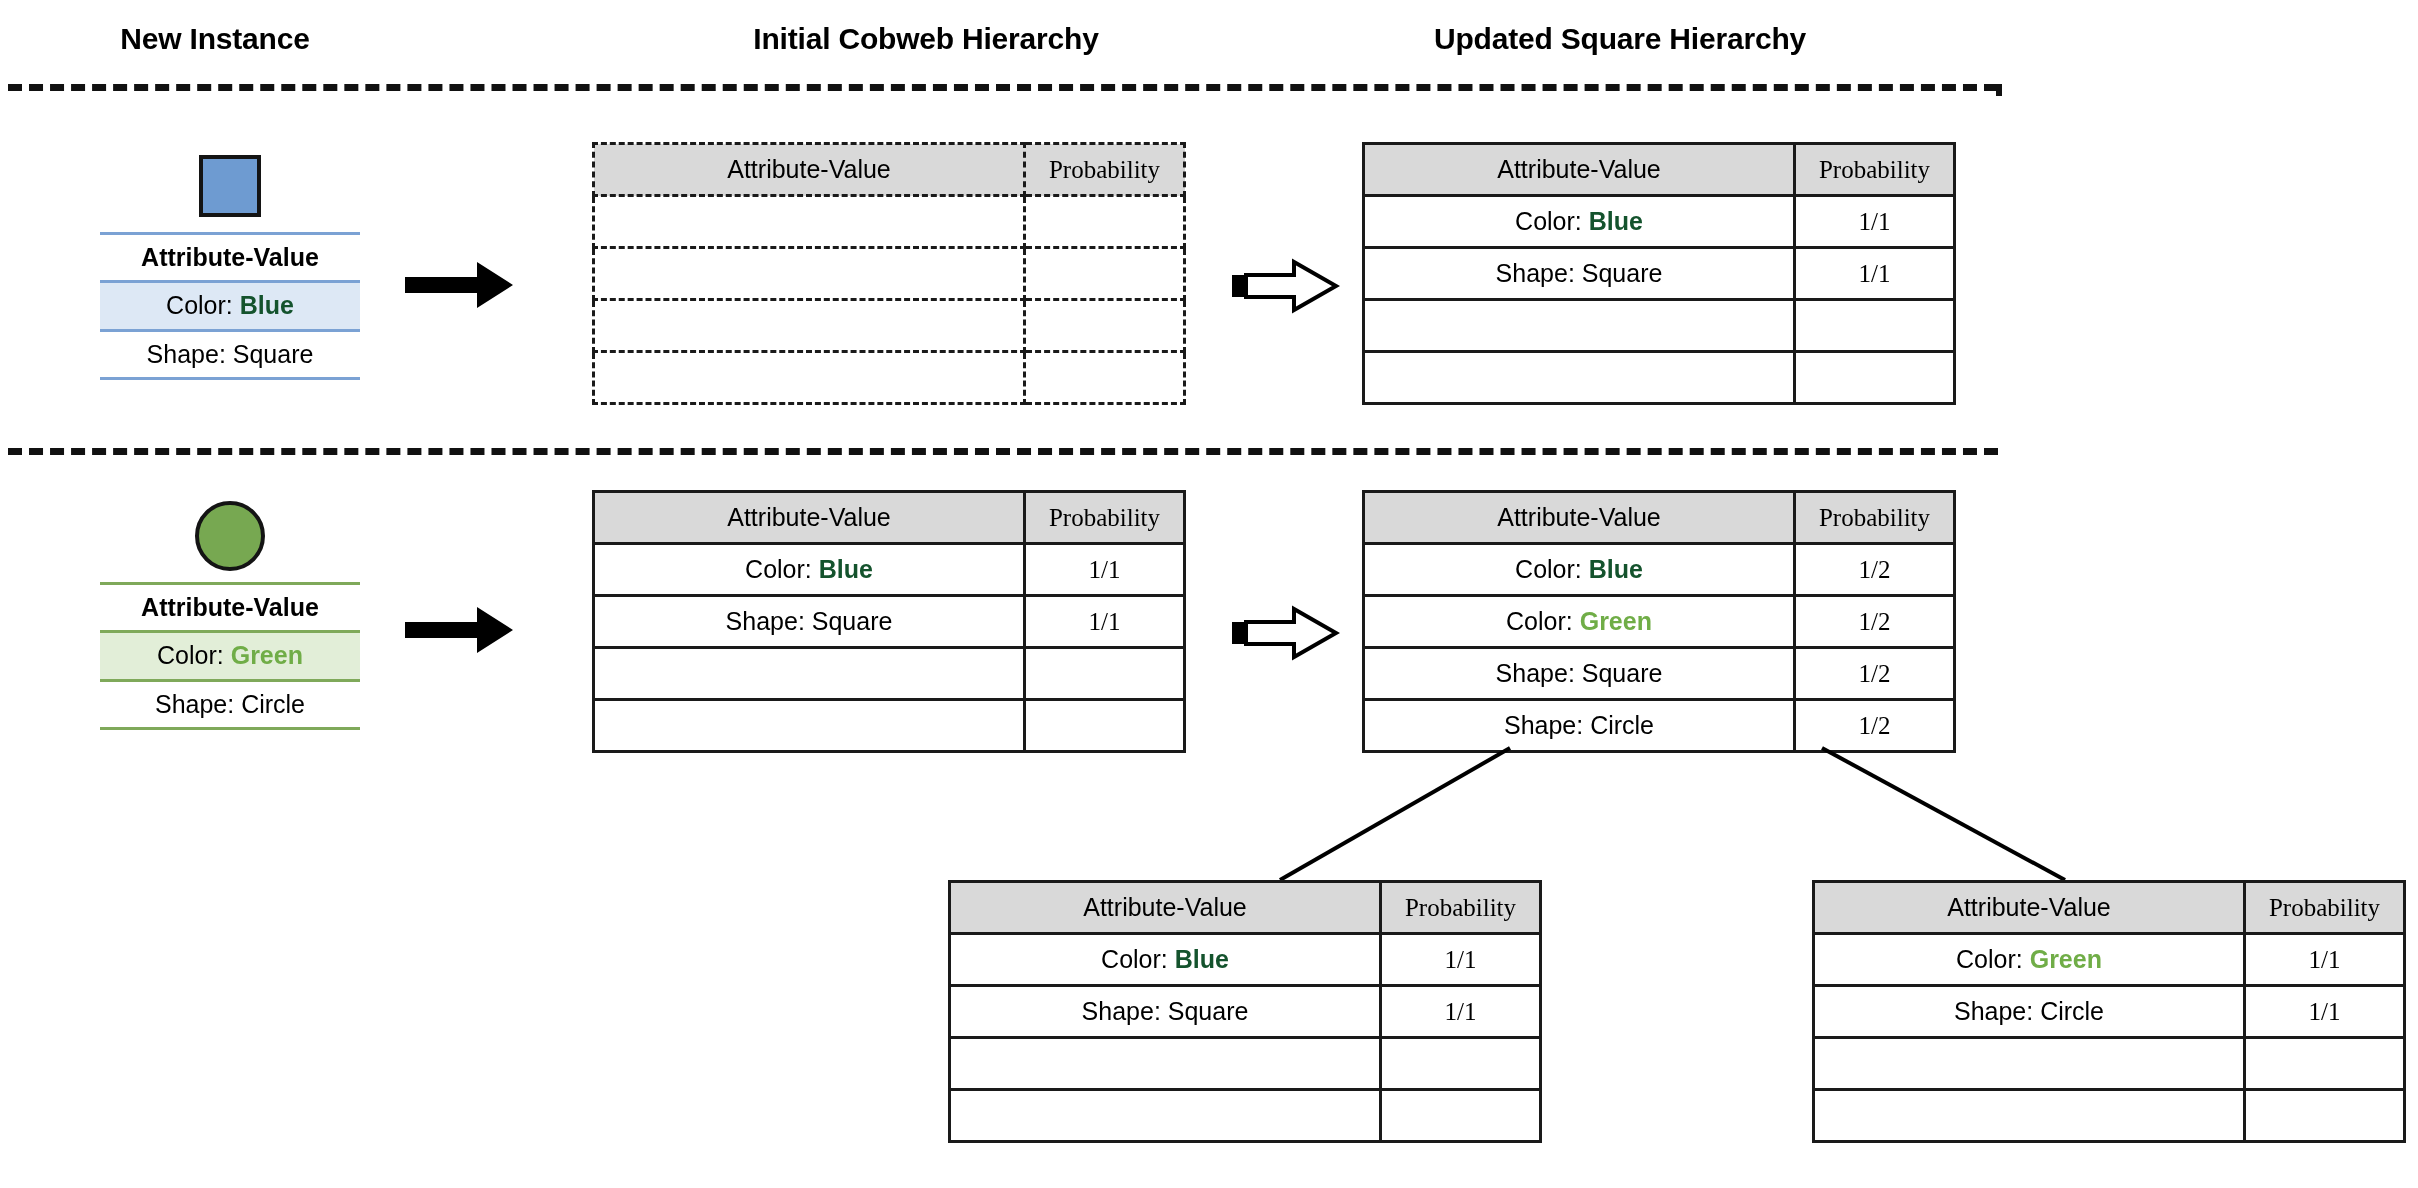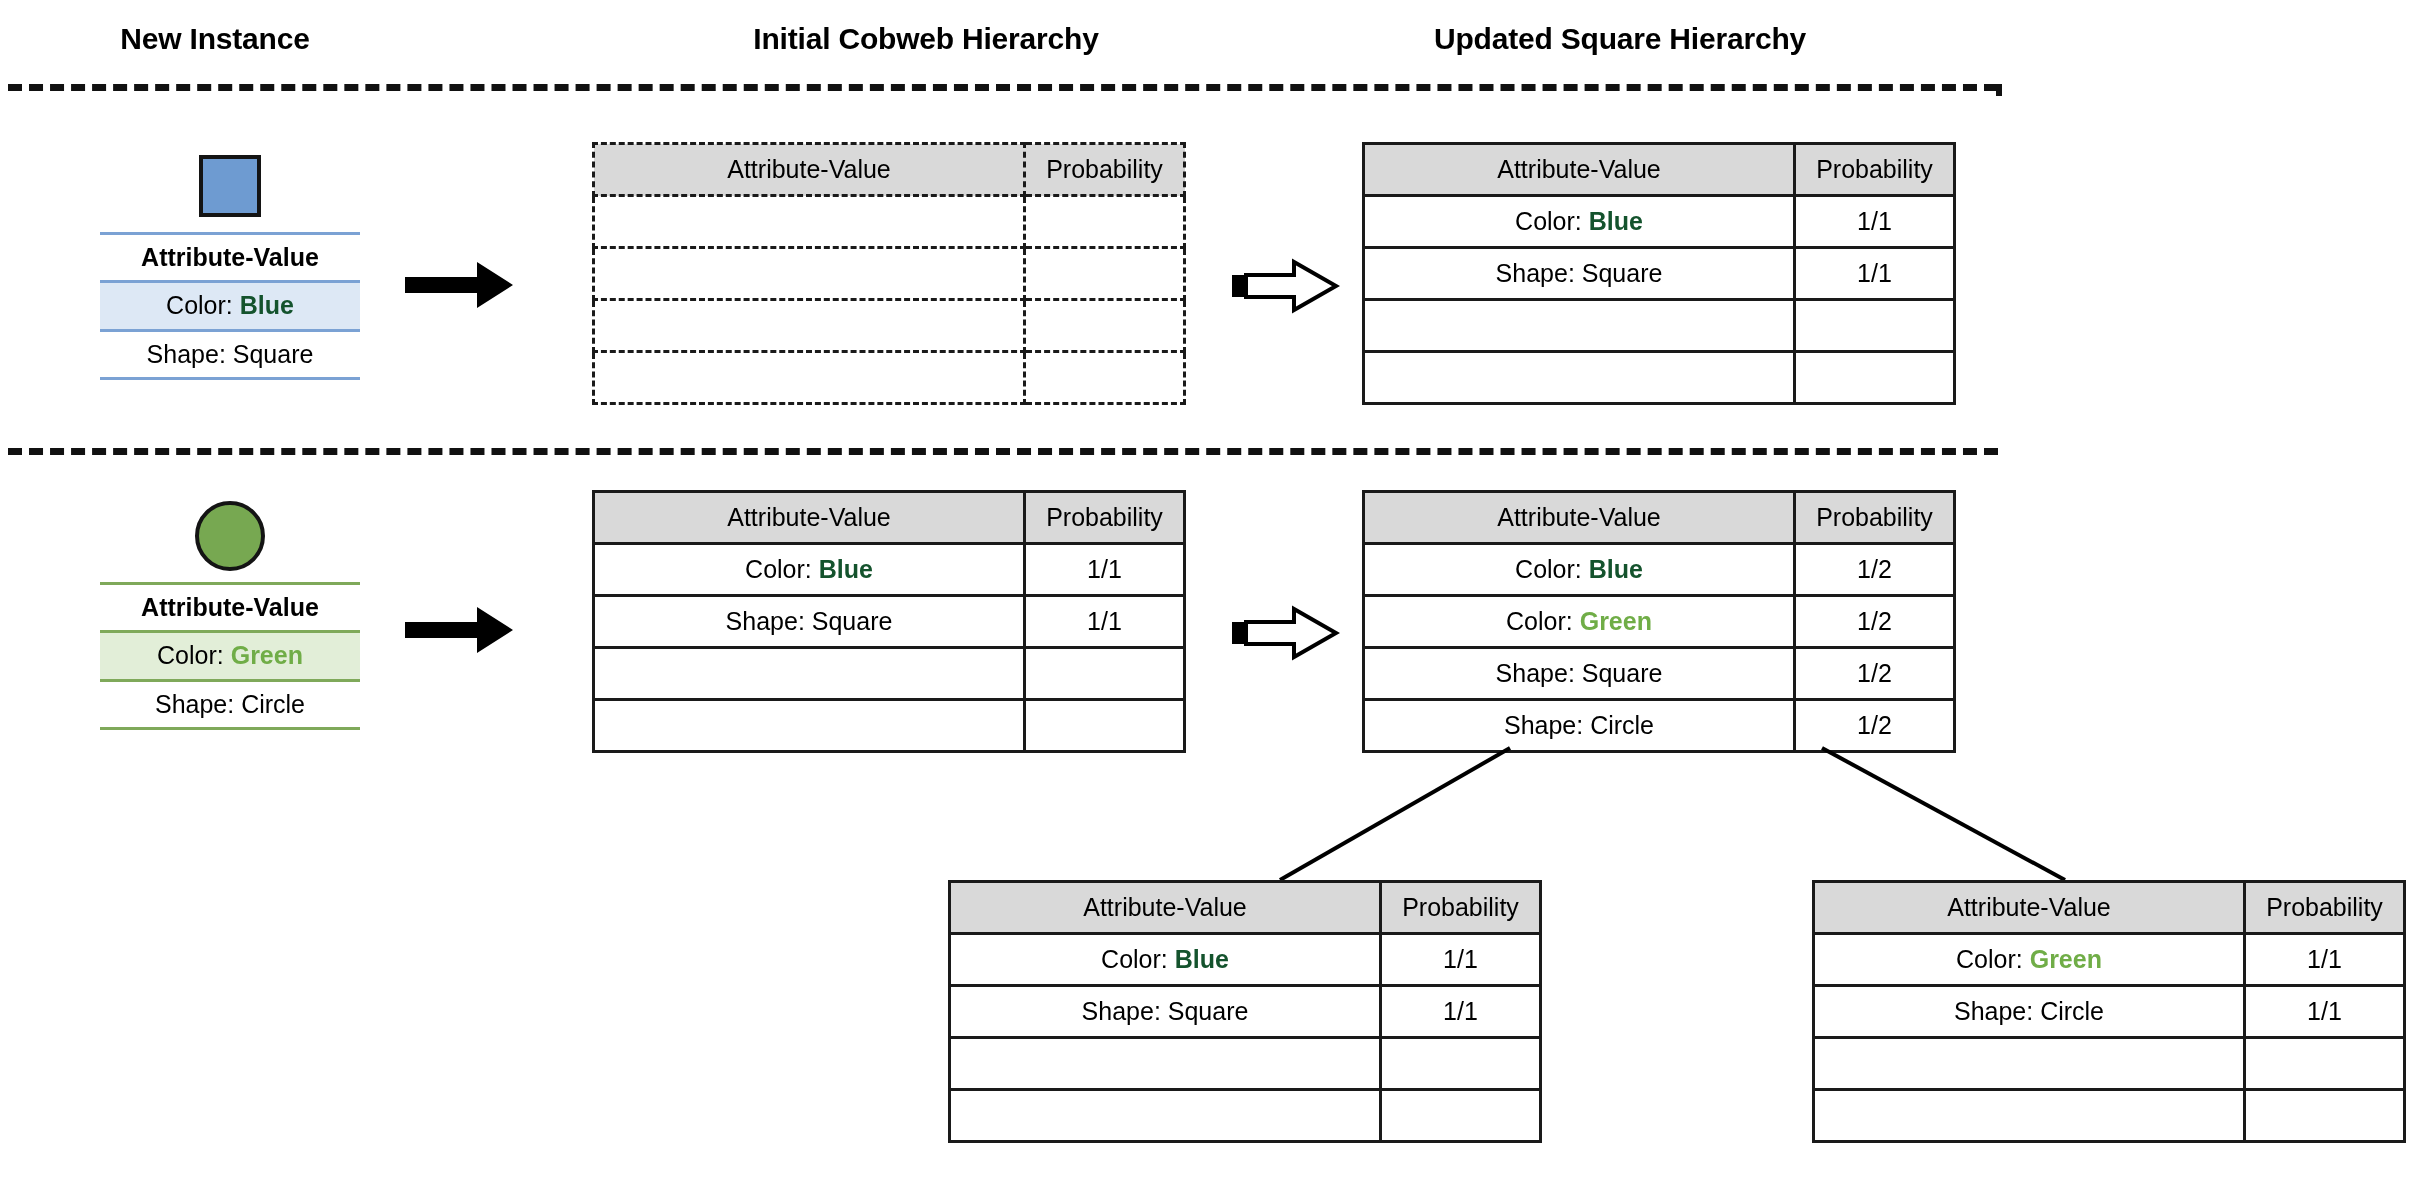--- a/index.html
+++ b/index.html
@@ -30,21 +30,21 @@
   .v-blue{color:#14532d;font-weight:bold;}
   .v-green{color:#70ad47;font-weight:bold;margin-top:46px;}
 
   
   .node{position:absolute;border-collapse:collapse;table-layout:fixed;background:#fff;}
   .node td{font-size:25px;text-align:center;height:52px;padding:0 4px;
            border:3px solid #1a1a1a;box-sizing:border-box;}
   .node .hdr td{background:#d9d9d9;}
   .node.dashed td{border:3px dashed #1a1a1a;}
   .c-av{width:100%;}
-  .c-pb{width:160px;}
+  .c-pb{width:160px;font-family:Liberation Serif, serif;}
 
   
   .arrow-solid{position:absolute;}
   .arrow-hollow{position:absolute;}
 
   
   .links{position:absolute;left:0;top:0;width:2418px;height:1188px;pointer-events:none;}
 </style>
 </head>
 <body>

